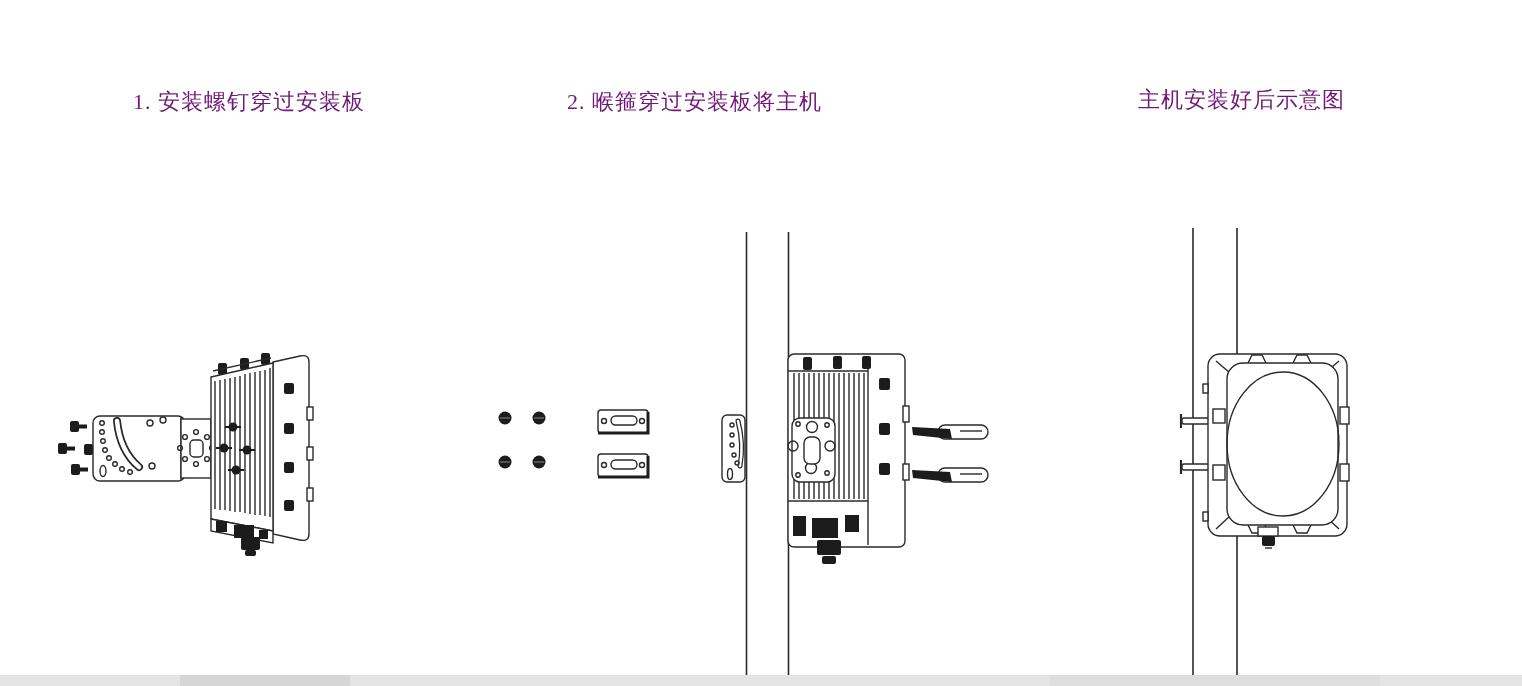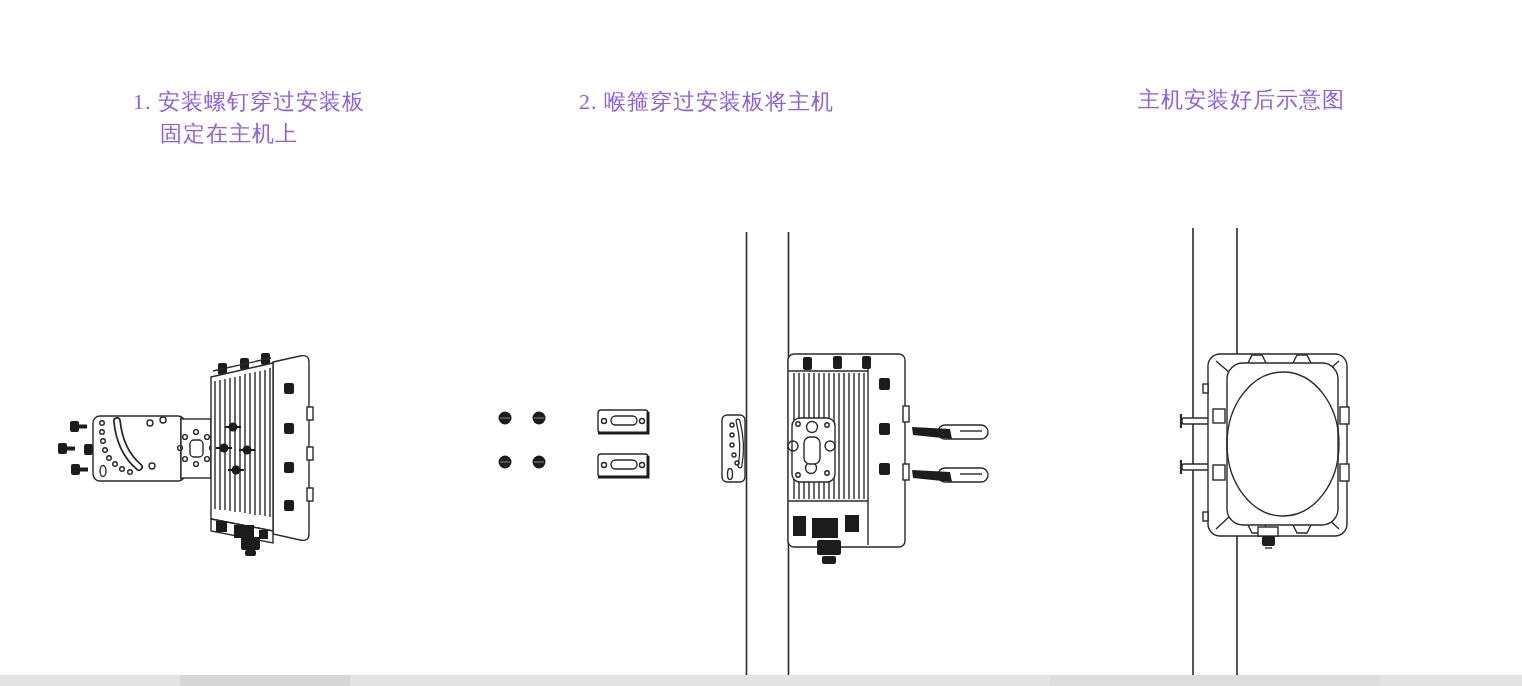--- a/index.html
+++ b/index.html
@@ -5,49 +5,48 @@
   html,body{margin:0;padding:0;background:#ffffff;}
   #canvas{
     position:relative;
     width:1522px;height:686px;
     background:#ffffff;
     overflow:hidden;
     font-family:"Liberation Serif","DejaVu Serif",serif;
   }
   .caption{
     position:absolute;
-    color:#8b5cf6;
+    color:#701a75;
     font-size:22px;
     line-height:32px;
     letter-spacing:1px;
     white-space:nowrap;
   }
   .caption .line2{margin-left:27px;}
   #caption-step1{left:133px;top:86px;}
-  #caption-step2{left:579px;top:86px;}
+  #caption-step2{left:567px;top:86px;}
   #caption-final{left:1138px;top:84px;}
   #diagram-svg{position:absolute;left:0;top:0;}
   .stroke{fill:none;stroke:#2a2a2a;stroke-width:1.4;}
   .wfill{fill:#ffffff;stroke:#2a2a2a;stroke-width:1.4;}
   .dark{fill:#1c1c1c;stroke:none;}
   #bottom-band{
     position:absolute;left:0;top:675px;width:1522px;height:11px;
     background:#e4e4e4;
   }
   .band-shade{position:absolute;top:0;height:11px;background:#d6d6d6;}
   .band-shade.s2{background:#dedede;}
 </style>
 </head>
 <body>
 
 <div id="canvas">
 
   <div class="caption" id="caption-step1">
     <div class="line1">1. 安装螺钉穿过安装板</div>
-    <div class="line2">固定在主机上</div>
   </div>
   <div class="caption" id="caption-step2">
     <div class="line1">2. 喉箍穿过安装板将主机</div>
   </div>
   <div class="caption" id="caption-final">
     <div class="line1">主机安装好后示意图</div>
   </div>
 
   <svg id="diagram-svg" width="1522" height="686" viewBox="0 0 1522 686">
 

